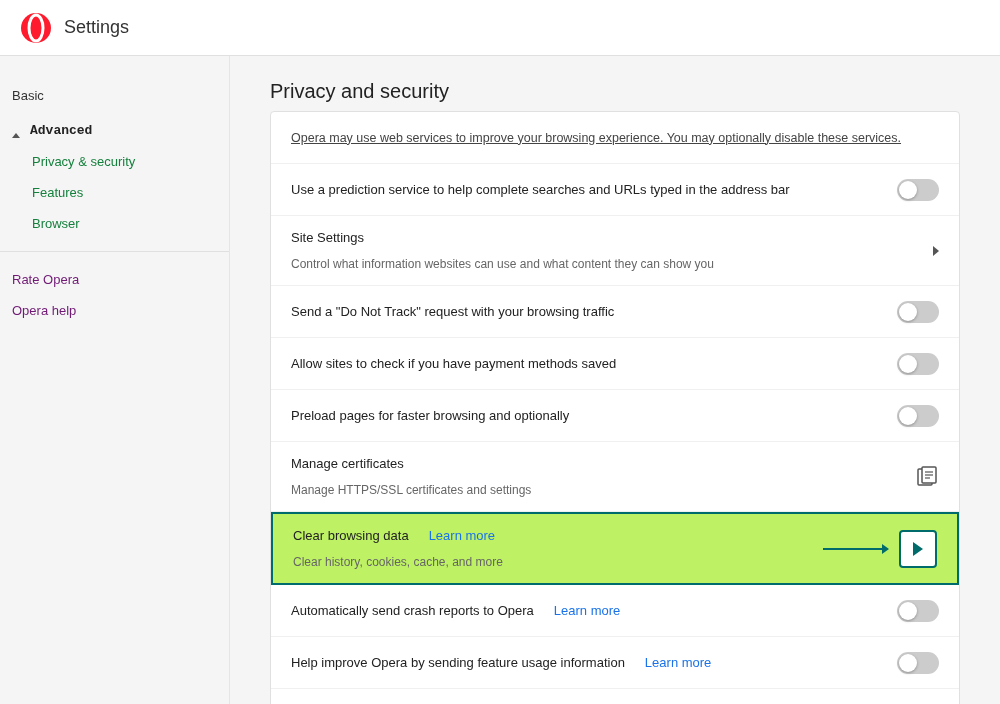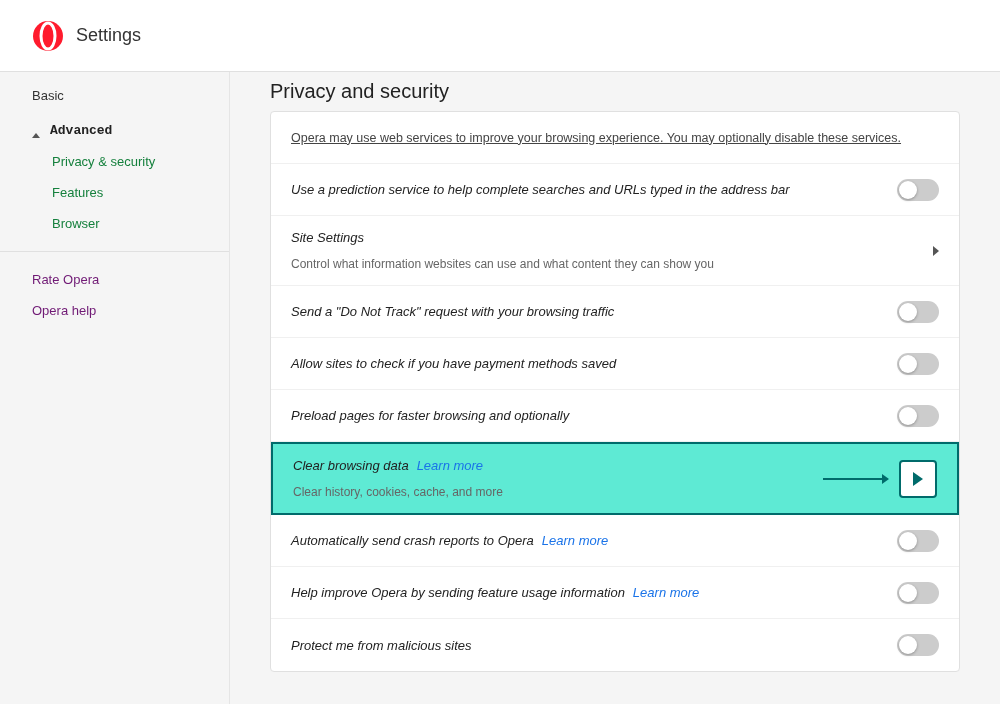--- a/index.html
+++ b/index.html
@@ -6,24 +6,24 @@
     body {
       font-family: -apple-system, BlinkMacSystemFont, 'Segoe UI', sans-serif;
       font-size: 13px;
       background: #f5f5f5;
       color: #333;
     }
 
     
     .header {
       background: #fff;
-      height: 72px;
-      display: flex;
-      align-items: center;
-      padding: 0 32px;
+      height: 56px;
+      display: flex;
+      align-items: center;
+      padding: 0 20px;
       border-bottom: 1px solid #e0e0e0;
       position: fixed;
       top: 0;
       left: 0;
       right: 0;
       z-index: 100;
     }
     .opera-logo {
       width: 32px;
       height: 32px;
@@ -51,21 +51,20 @@
       border-right: 1px solid #e5e5e5;
     }
     .sidebar-item {
       padding: 8px 12px;
       cursor: pointer;
       font-size: 13px;
       color: #333;
       display: flex;
       align-items: flex-end;
       gap: 6px;
-      margin-left: 20px;
     }
     .sidebar-item.section-header {
       font-weight: 600;
       color: #222;
       cursor: default;
       padding-top: 12px;
       font-family: Liberation Mono, monospace;
     }
     .sidebar-item.sub {
       padding-left: 32px;
@@ -121,52 +120,52 @@
       justify-content: space-between;
       padding: 14px 20px;
       border-bottom: 1px solid #f0f0f0;
       min-height: 52px;
     }
     .settings-row:last-child {
       border-bottom: none;
     }
     .settings-row.highlighted {
       border: 2px solid #006b6b;
-      background: #5eead4;
+      background: #bef264;
     }
 
     .row-left {
       flex: 1;
       padding-right: 16px;
     }
     .row-title {
       font-size: 13px;
       color: #222;
       font-weight: 400;
       display: flex;
       align-items: center;
       gap: 8px;
       flex-wrap: wrap;
-      font-style: italic;
     }
     .row-subtitle {
       font-size: 12px;
       color: #666;
       margin-top: 12px;
     }
     .row-desc {
       font-size: 12.5px;
       color: #444;
       text-decoration: underline;
     }
 
     .learn-more-link {
       color: #1a73e8;
       text-decoration: none;
       font-size: 13px;
+      margin-left: 12px;
     }
 
     
     .toggle {
       position: relative;
       width: 42px;
       height: 22px;
       flex-shrink: 0;
     }
     .toggle-track {
@@ -341,20 +340,35 @@
         <div class="row-left">
           <div class="row-title">Preload pages for faster browsing and optionally</div>
         </div>
         <div class="toggle">
           <div class="toggle-track">
             <div class="toggle-thumb"></div>
           </div>
         </div>
       </div>
 
+      <div class="settings-row">
+        <div class="row-left">
+          <div class="row-title">Manage certificates</div>
+          <div class="row-subtitle">Manage HTTPS/SSL certificates and settings</div>
+        </div>
+        <div class="cert-icon">
+          <svg width="22" height="22" viewBox="0 0 22 22" fill="none" xmlns="http://www.w3.org/2000/svg">
+            <rect x="2" y="3" width="14" height="16" rx="1" stroke="#555" stroke-width="1.5" fill="none"></rect>
+            <rect x="6" y="1" width="14" height="16" rx="1" stroke="#555" stroke-width="1.5" fill="white"></rect>
+            <line x1="9" y1="6" x2="17" y2="6" stroke="#555" stroke-width="1.2"></line>
+            <line x1="9" y1="9" x2="17" y2="9" stroke="#555" stroke-width="1.2"></line>
+            <line x1="9" y1="12" x2="14" y2="12" stroke="#555" stroke-width="1.2"></line>
+          </svg>
+        </div>
+      </div>
 
       <div class="settings-row highlighted">
         <div class="row-left">
           <div class="row-title">
             <span>Clear browsing data</span>
             <a href="#" class="learn-more-link">Learn more</a>
           </div>
           <div class="row-subtitle">Clear history, cookies, cache, and more</div>
         </div>
         <div class="right-control">

